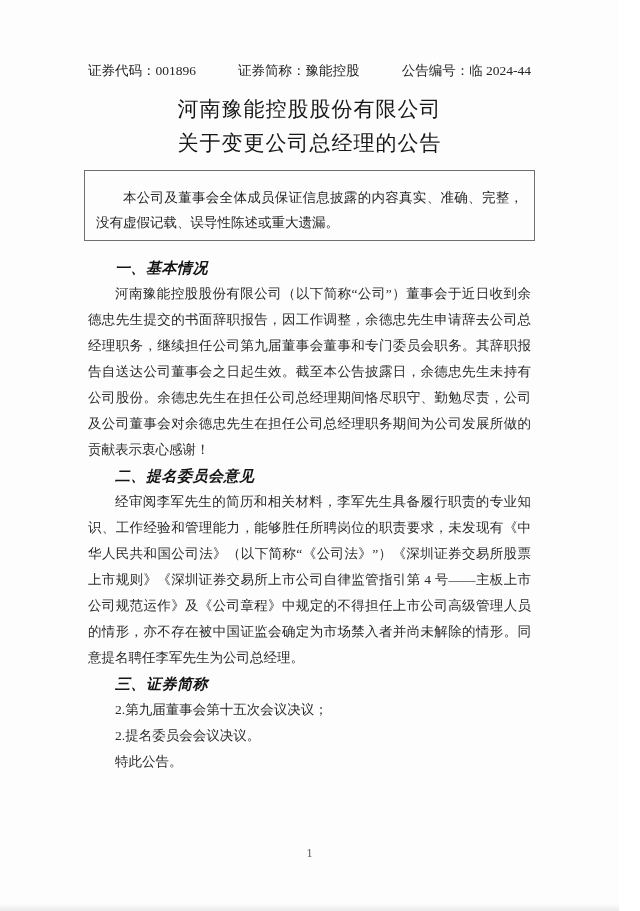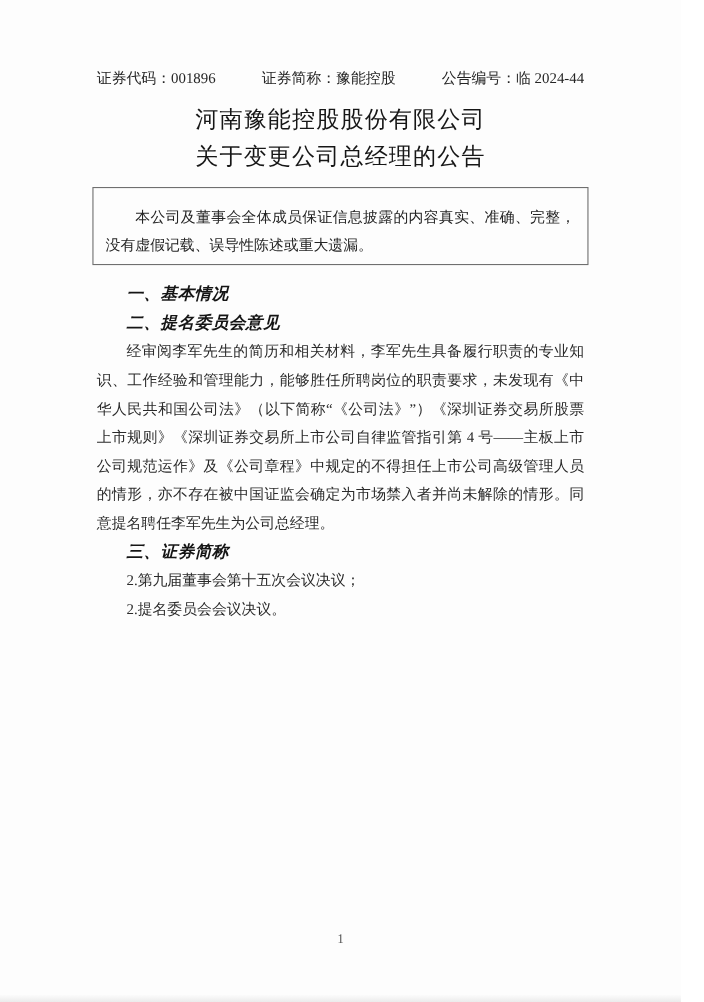--- a/index.html
+++ b/index.html
@@ -110,27 +110,29 @@
     <span class="title-line">关于变更公司总经理的公告</span>
   </h1>
 
   <div class="disclaimer-box">
     <p class="disclaimer">本公司及董事会全体成员保证信息披露的内容真实、准确、完整，没有虚假记载、误导性陈述或重大遗漏。</p>
   </div>
 
   <div class="content">
 
     <h2 class="section-heading">一、基本情况</h2>
+    <p>河南豫能控股股份有限公司（以下简称“公司”）董事会于近日收到余德忠先生提交的书面辞职报告，因工作调整，余德忠先生申请辞去公司总经理职务，继续担任公司第九届董事会董事和专门委员会职务。其辞职报告自送达公司董事会之日起生效。截至本公告披露日，余德忠先生未持有公司股份。余德忠先生在担任公司总经理期间恪尽职守、勤勉尽责，公司及公司董事会对余德忠先生在担任公司总经理职务期间为公司发展所做的贡献表示衷心感谢！</p>
 
     <h2 class="section-heading">二、提名委员会意见</h2>
     <p>经审阅李军先生的简历和相关材料，李军先生具备履行职责的专业知识、工作经验和管理能力，能够胜任所聘岗位的职责要求，未发现有《中华人民共和国公司法》（以下简称“《公司法》”）《深圳证券交易所股票上市规则》《深圳证券交易所上市公司自律监管指引第 4 号——主板上市公司规范运作》及《公司章程》中规定的不得担任上市公司高级管理人员的情形，亦不存在被中国证监会确定为市场禁入者并尚未解除的情形。同意提名聘任李军先生为公司总经理。</p>
 
     <h2 class="section-heading">三、证券简称</h2>
     <p>2.第九届董事会第十五次会议决议；</p>
     <p>2.提名委员会会议决议。</p>
+    <p>特此公告。</p>
 
   </div>
 
   <div class="footer">
     <span>1</span>
   </div>
 
   <div class="page-bottom-edge"></div>
 
 </div>

